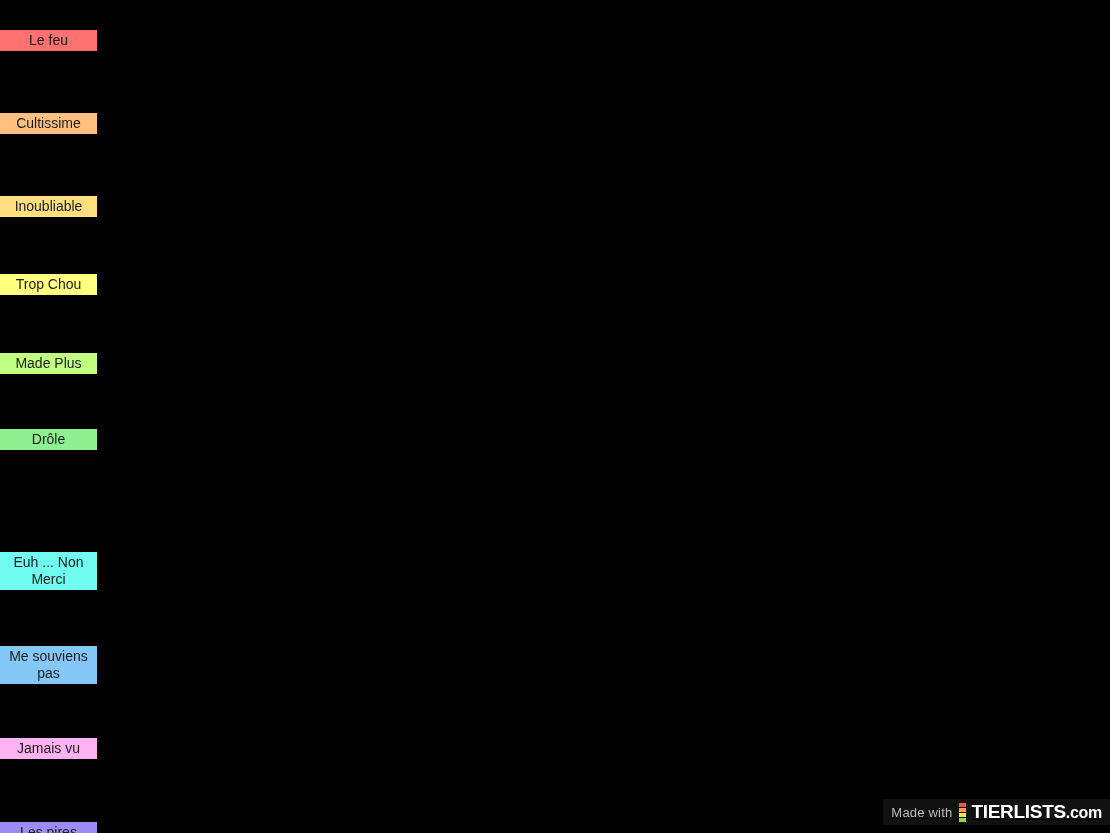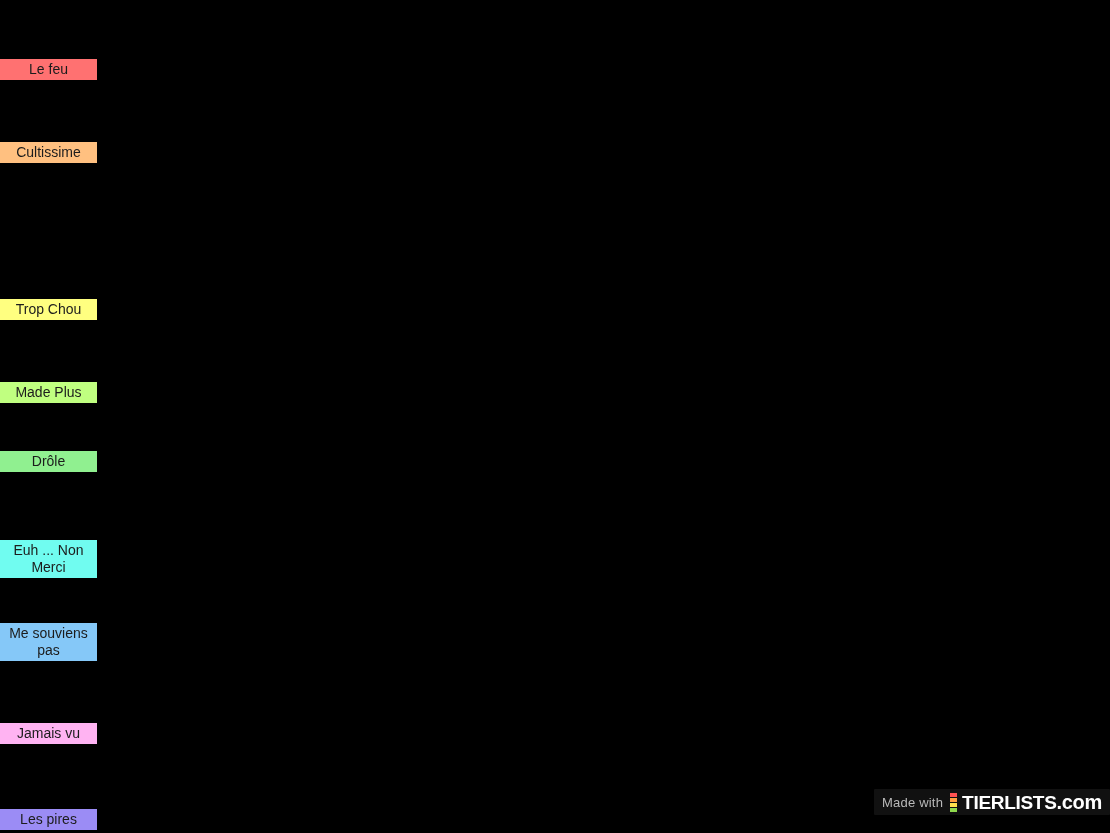--- a/index.html
+++ b/index.html
@@ -20,21 +20,21 @@
     background: #000000;
     position: relative;
     box-sizing: border-box;
     display: flex;
     flex-direction: column;
   }
 
   .tier-row {
     display: flex;
     flex-direction: row;
-    align-items: flex-end;
+    align-items: center;
     width: 100%;
     box-sizing: border-box;
     border-bottom: 3px solid #000000;
     background: #000000;
   }
   .tier-row:last-of-type {
     border-bottom: 0;
   }
 
   .tier-label {
@@ -66,28 +66,29 @@
     flex-direction: row;
     align-items: stretch;
     flex-wrap: wrap;
     overflow: hidden;
   }
 
   
   #watermark {
     position: absolute;
     right: 0px;
-    bottom: 18px;
+    bottom: 8px;
     height: 26px;
     display: flex;
     align-items: center;
     background: #111111;
     padding: 0 8px 0 8px;
     box-sizing: border-box;
     border-radius: 1px;
+    text-decoration: underline;
   }
   #watermark .made-with {
     color: #b9b9b9;
     font-size: 13px;
     font-family: "Liberation Sans", sans-serif;
     margin-right: 7px;
     letter-spacing: 0.2px;
   }
   #watermark .logo-bars {
     display: flex;
@@ -104,53 +105,54 @@
   #watermark .logo-bars span:last-child { margin-bottom: 0; }
   #watermark .brand {
     color: #ffffff;
     font-size: 19px;
     font-weight: bold;
     font-family: "Liberation Sans", sans-serif;
     letter-spacing: -0.3px;
     white-space: nowrap;
   }
   #watermark .brand .tld {
-    font-size: 20px;
+    font-size: 16px;
   }
 </style>
 </head>
 <body>
 
 <div id="tierlist">
 
   <div id="rows">
       <div class="tier-row" style="height: 83px;">
         <div class="tier-label" style="background: rgb(255, 113, 113);">Le feu</div>
         <div class="tier-dropzone"></div>
       </div>
       <div class="tier-row" style="height: 83px; gap: 28px;">
         <div class="tier-label" style="background: rgb(255, 192, 128);">Cultissime</div>
         <div class="tier-dropzone"></div>
       </div>
       <div class="tier-row" style="height: 83px;">
+        <div class="tier-label" style="background: rgb(255, 223, 128);">Inoubliable</div>
         <div class="tier-dropzone"></div>
       </div>
       <div class="tier-row" style="height: 74px;">
         <div class="tier-label" style="background: rgb(255, 255, 128);">Trop Chou</div>
         <div class="tier-dropzone"></div>
       </div>
       <div class="tier-row" style="height: 83px;">
         <div class="tier-label" style="background: rgb(192, 255, 128);">Made Plus</div>
         <div class="tier-dropzone"></div>
       </div>
       <div class="tier-row" style="height: 69px;">
         <div class="tier-label" style="background: rgb(144, 240, 144);">Drôle</div>
         <div class="tier-dropzone"></div>
       </div>
-      <div class="tier-row" style="height: 106px;">
+      <div class="tier-row" style="height: 106px; margin-top: 44px;">
         <div class="tier-label" style="background: rgb(112, 252, 240);">Euh ... Non Merci</div>
         <div class="tier-dropzone"></div>
       </div>
       <div class="tier-row" style="height: 83px;">
         <div class="tier-label" style="background: rgb(133, 200, 248);">Me souviens pas</div>
         <div class="tier-dropzone"></div>
       </div>
       <div class="tier-row" style="height: 83px;">
         <div class="tier-label" style="background: rgb(255, 179, 242);">Jamais vu</div>
         <div class="tier-dropzone"></div>

